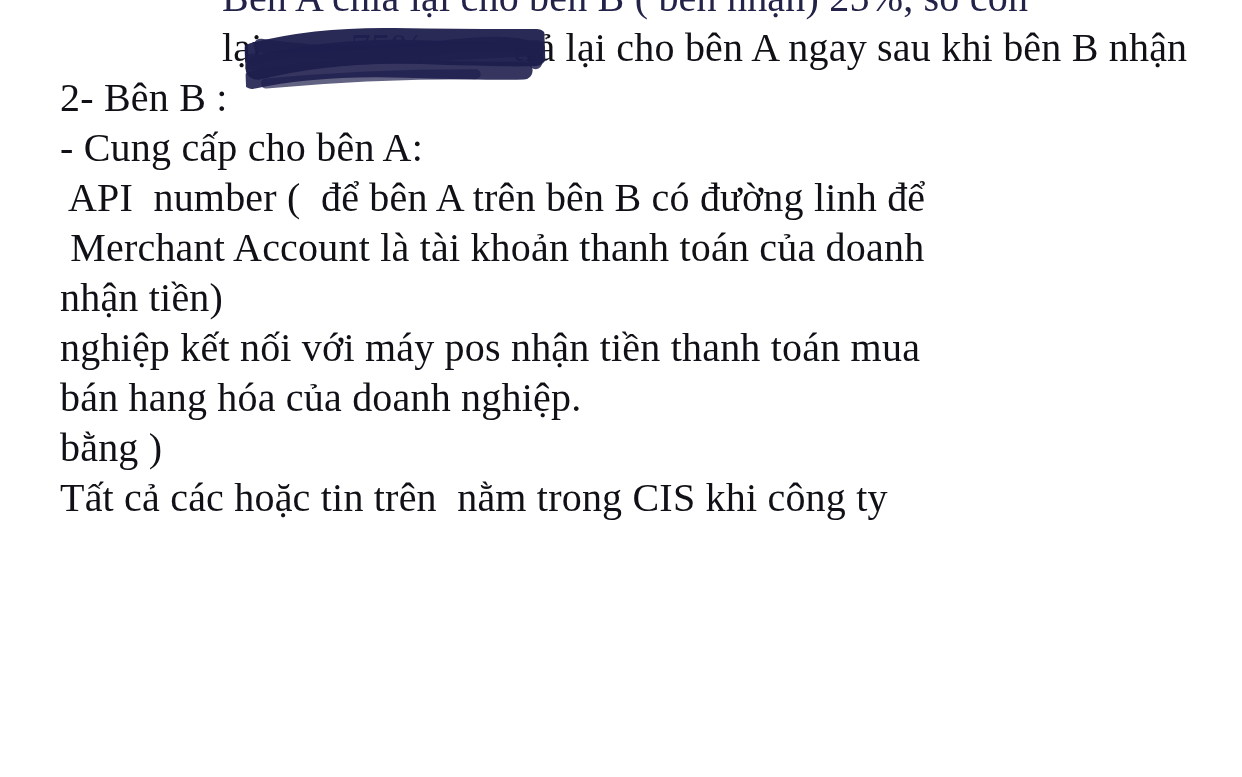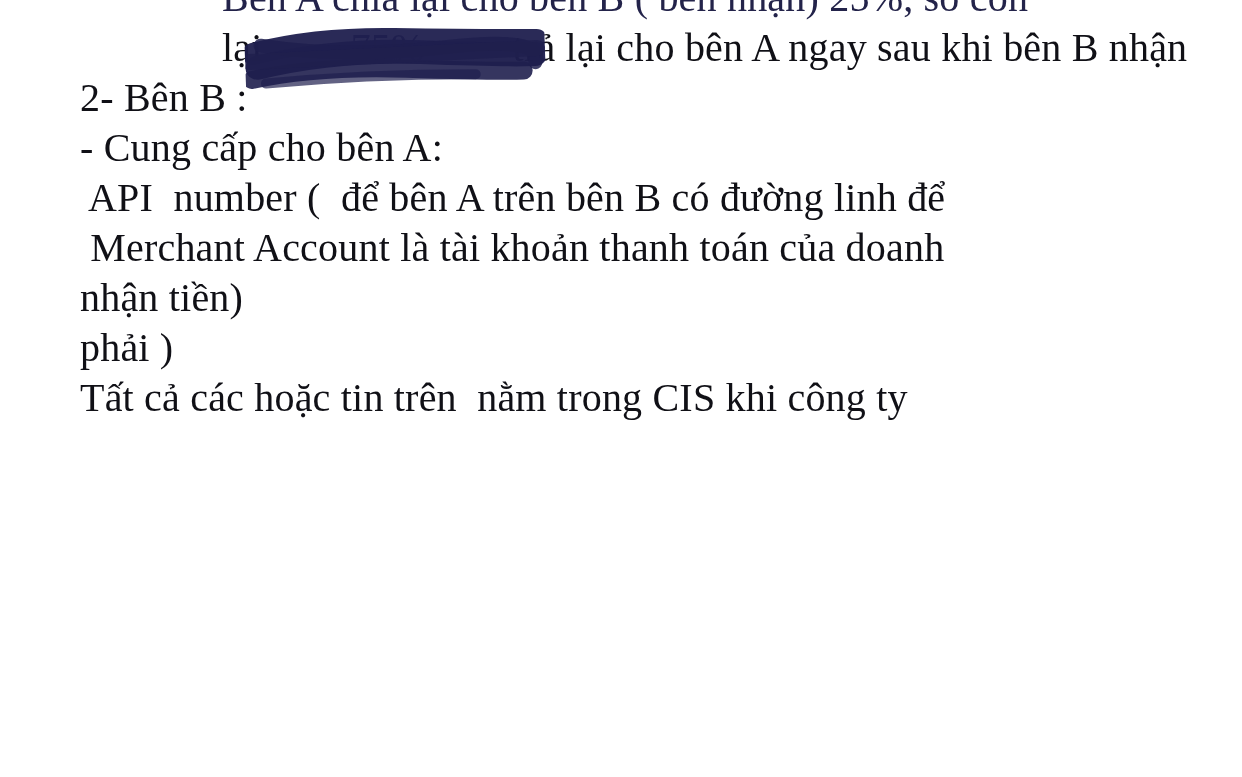--- a/index.html
+++ b/index.html
@@ -24,21 +24,21 @@
     width: 1242px;
     font-family: "Liberation Serif", "DejaVu Serif", serif;
     font-size: 40px;
     color: #101016;
     letter-spacing: 0.2px;
   }
   .line {
     height: 50px;
     line-height: 50px;
     white-space: pre;
-    padding-left: 80px;
+    padding-left: 60px;
   }
   .line.indent {
     padding-left: 222px;
   }
   .line.first-line {
     color: #23234a; 
   }
   .redacted {
     position: relative;
     display: inline-block;
@@ -68,16 +68,18 @@
             <path d="M6 52 Q70 40 160 46 T278 52" fill="none" stroke="#1f1f4e" stroke-width="18" stroke-linecap="round" opacity="0.9"></path>
             <path d="M16 18 Q100 34 200 26 T290 44" fill="none" stroke="#1f1f4e" stroke-width="14" stroke-linecap="round" opacity="0.85"></path>
             <path d="M4 34 L292 30" fill="none" stroke="#1f1f4e" stroke-width="16" stroke-linecap="round" opacity="0.8"></path>
             <path d="M20 56 Q120 50 230 54" fill="none" stroke="#1f1f4e" stroke-width="10" stroke-linecap="round" opacity="0.7"></path>
           </svg></span><span>trả lại cho bên A ngay sau khi bên B nhận</span></div>
       <div class="line">2- Bên B :</div>
       <div class="line">- Cung cấp cho bên A:</div>
       <div class="line"> API  number (  để bên A trên bên B có đường linh để</div>
       <div class="line"> Merchant Account là tài khoản thanh toán của doanh</div>
       <div class="line">nhận tiền)</div>
-      <div class="line">phải )</div>
+      <div class="line">nghiệp kết nối với máy pos nhận tiền thanh toán mua</div>
+      <div class="line">bán hang hóa của doanh nghiệp.</div>
+      <div class="line">bằng )</div>
       <div class="line">Tất cả các hoặc tin trên  nằm trong CIS khi công ty</div>
     </div>
 </div>
 
 </body></html>

